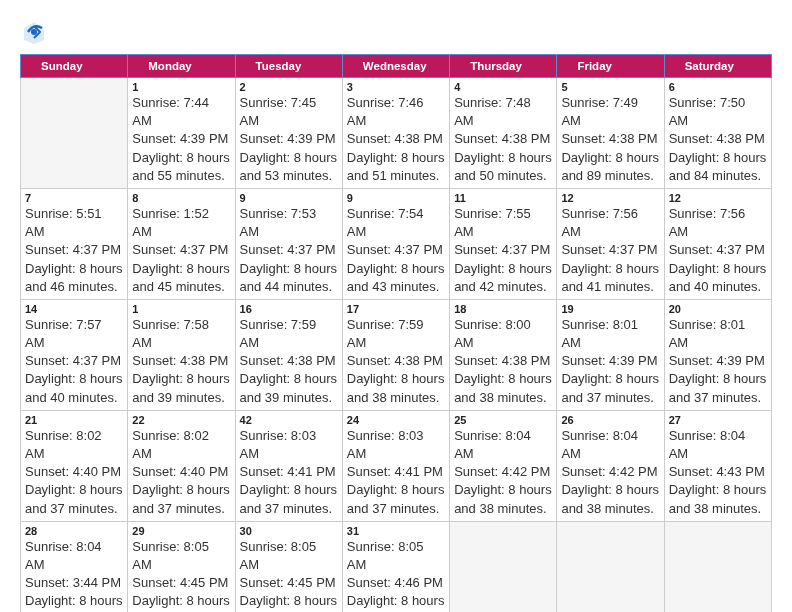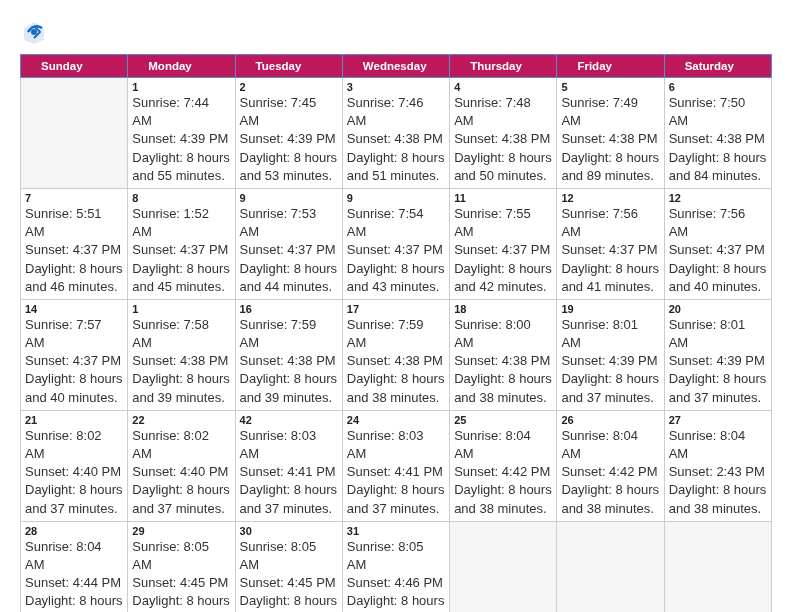--- a/index.html
+++ b/index.html
@@ -353,31 +353,31 @@
         <div class="day-info">
           <span>Sunrise: 8:04 AM</span><br>
           <span>Sunset: 4:42 PM</span><br>
           <span>Daylight: 8 hours and 38 minutes.</span>
         </div>
       </td>
           <td>
         <span class="day-number">27</span>
         <div class="day-info">
           <span>Sunrise: 8:04 AM</span><br>
-          <span>Sunset: 2:43 PM</span><br>
+          <span>Sunset: 4:43 PM</span><br>
           <span>Daylight: 8 hours and 38 minutes.</span>
         </div>
       </td>
         </tr>
         <tr>
           <td>
         <span class="day-number">28</span>
         <div class="day-info">
           <span>Sunrise: 8:04 AM</span><br>
-          <span>Sunset: 4:44 PM</span><br>
+          <span>Sunset: 3:44 PM</span><br>
           <span>Daylight: 8 hours and 39 minutes.</span>
         </div>
       </td>
           <td>
         <span class="day-number">29</span>
         <div class="day-info">
           <span>Sunrise: 8:05 AM</span><br>
           <span>Sunset: 4:45 PM</span><br>
           <span>Daylight: 8 hours and 39 minutes.</span>
         </div>

